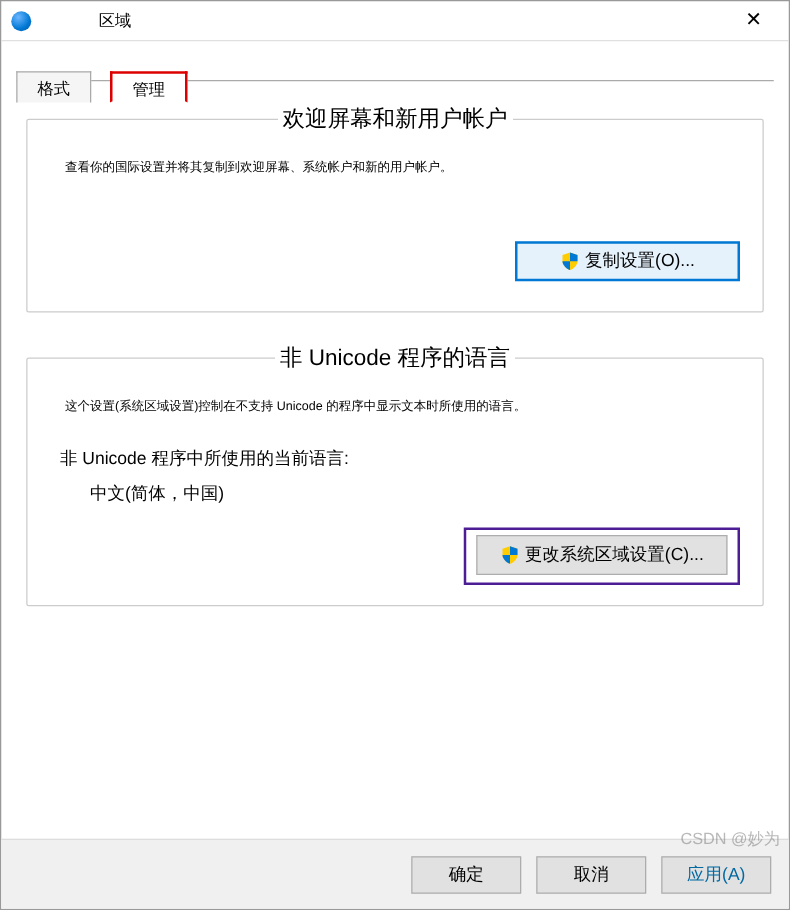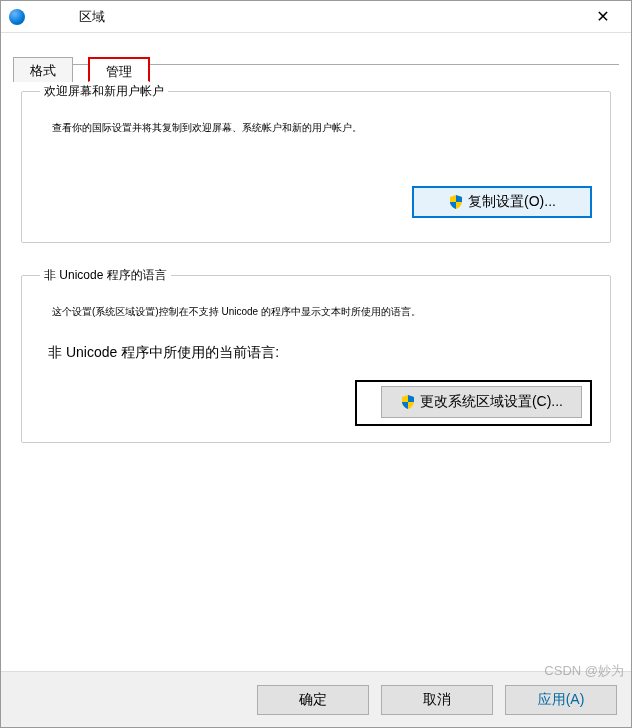--- a/index.html
+++ b/index.html
@@ -83,21 +83,22 @@
       padding: 18px 8px 8px 8px;
     }
     fieldset {
       border: 1px solid #ccc;
       padding: 14px 18px 24px 18px;
       margin-bottom: 24px;
       border-radius: 2px;
     }
     legend {
       padding: 0 4px;
-      font-size: 12px;
+      font-size: 18px;
+      text-align: center;
     }
     .desc {
       font-size: 10px;
       line-height: 1.6;
       margin: 6px 0 0 12px;
     }
     .sub-label {
       font-size: 14px;
       margin: 24px 0 0 8px;
     }
@@ -125,36 +126,36 @@
     }
     .winbtn.focus {
       border: 2px solid #0078d4;
       background: #e5f1fb;
     }
     .shield-icon {
       display: inline-flex;
       width: 16px; height: 16px;
     }
     .red-box {
-      border: 2px solid #000000;
+      border: 2px solid #4c1d95;
       display: inline-block;
-      padding: 4px 8px 6px 24px;
+      padding: 4px 8px 6px 8px;
     }
     .footer {
       display: flex;
       justify-content: flex-end;
       align-items: center;
       gap: 12px;
       padding: 10px 14px;
       border-top: 1px solid #ddd;
       background: #f0f0f0;
       height: 56px;
     }
     .footer-btn {
-      width: 112px; height: 30px;
+      width: 88px; height: 30px;
       background: #e1e1e1;
       border: 1px solid #adadad;
       font-size: 14px;
       cursor: pointer;
     }
     .footer-btn.disabled {
       color: #0369a1;
       cursor: default;
     }
     .watermark {
@@ -203,20 +204,21 @@
             </span>
             <span>复制设置(O)...</span>
           </button>
         </div>
       </fieldset>
 
       <fieldset style="padding-bottom:16px;">
         <legend>非 Unicode 程序的语言</legend>
         <div class="desc">这个设置(系统区域设置)控制在不支持 Unicode 的程序中显示文本时所使用的语言。</div>
         <div class="sub-label">非 Unicode 程序中所使用的当前语言:</div>
+        <div class="sub-value">中文(简体，中国)</div>
         <div class="btn-row tight">
           <span class="red-box">
             <button class="winbtn">
               <span class="shield-icon">
                 <svg viewBox="0 0 16 16" width="16" height="16">
                   <path d="M8 1 L14 3 L14 8 C14 11 11 14 8 15 C5 14 2 11 2 8 L2 3 Z" fill="#ffcc00"></path>
                   <path d="M8 1 L14 3 L14 8 L8 8 Z" fill="#0078d4"></path>
                   <path d="M8 8 L8 15 C5 14 2 11 2 8 Z" fill="#0078d4"></path>
                 </svg>
               </span>

